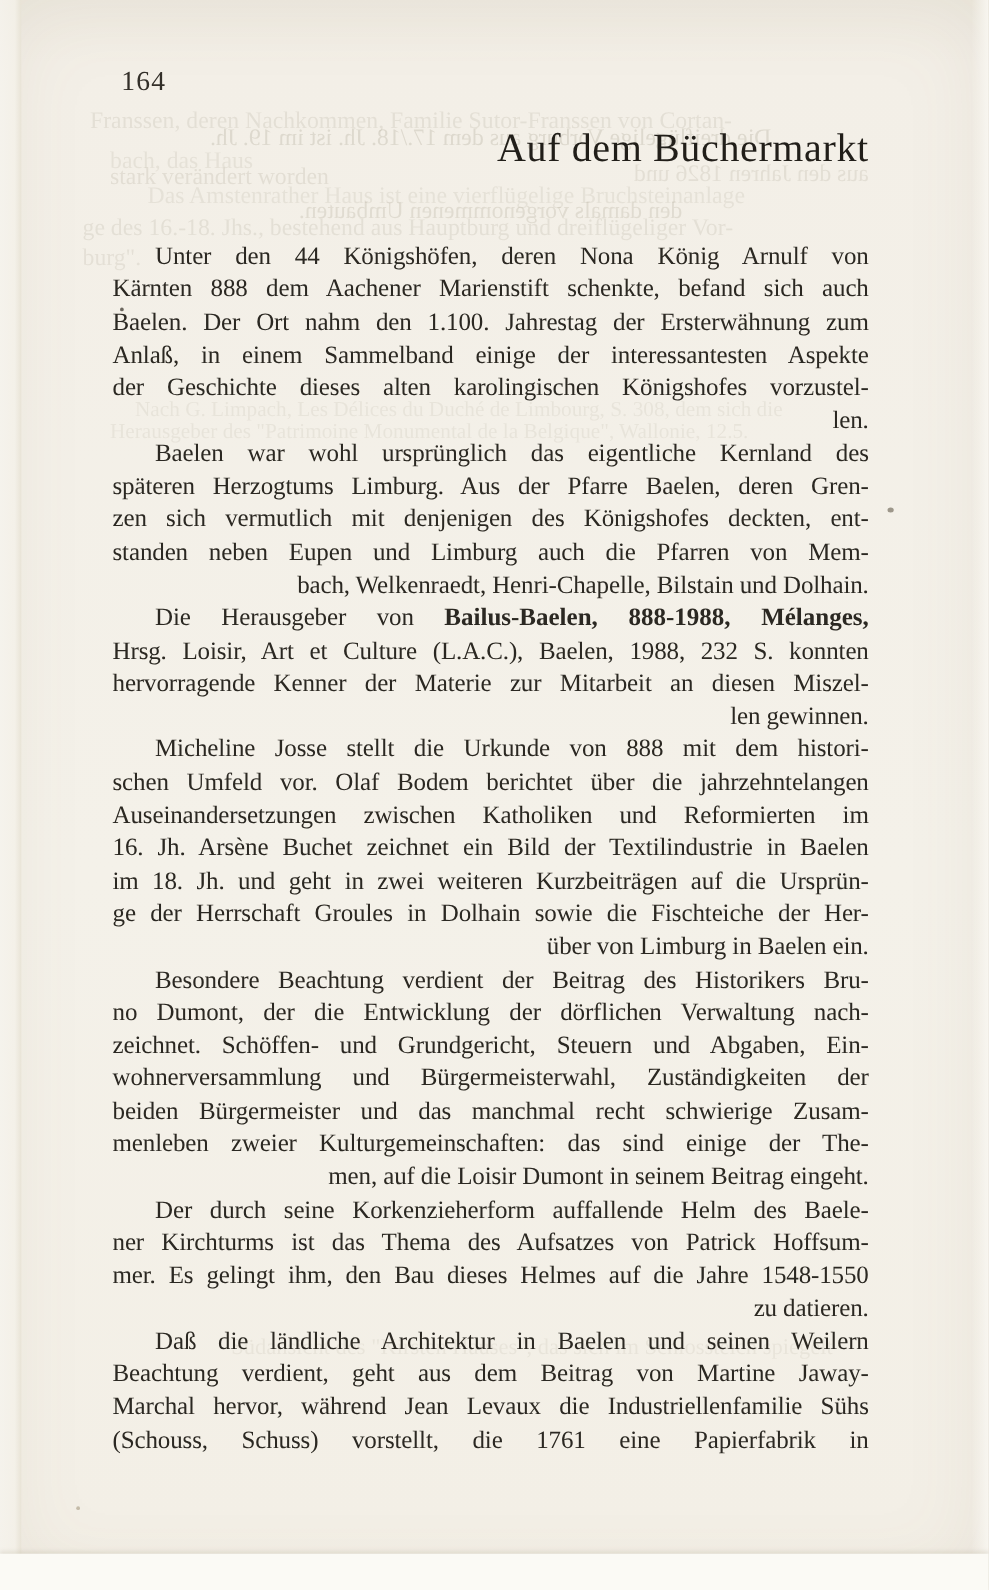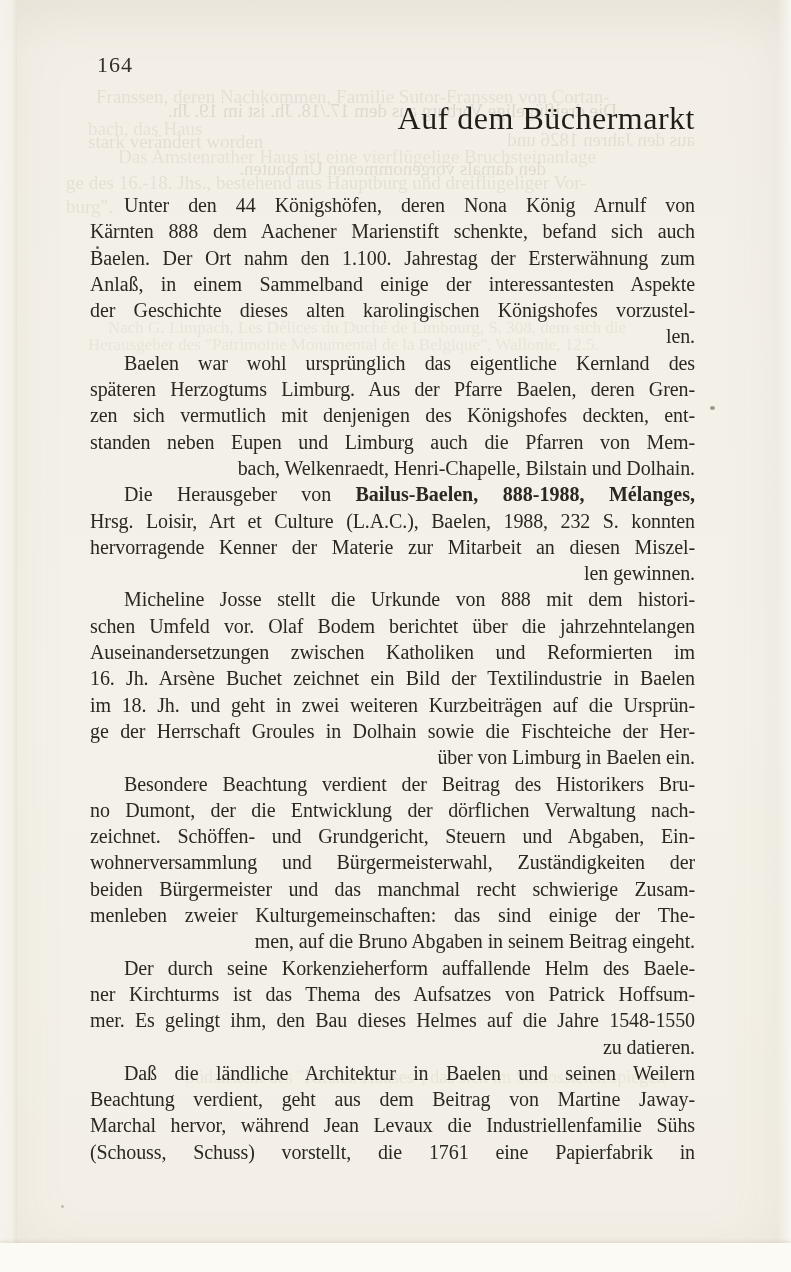--- a/index.html
+++ b/index.html
@@ -68,21 +68,21 @@
   .ghost {
     position: absolute;
     font-size: 19px; line-height: 22px;
     color: #8f8772;
     white-space: nowrap;
     filter: blur(0.4px);
     pointer-events: none;
   }
   .ghost.small { font-size: 17px; }
   .ghost.mir { transform: scaleX(-1); color: #857d66; }
-  .g1  { left: 96px;  top: 86px;   opacity: .15; }
+  .g1  { left: 72px;  top: 86px;   opacity: .15; }
   .g2  { left: 90px;  top: 100px;  width: 605px; text-align: center; opacity: .19; }
   .g3  { left: 88px;  top: 118px;  opacity: .13; }
   .g4  { left: 88px;  top: 131px;  opacity: .16; }
   .g5  { left: 90px;  top: 129px;  width: 605px; text-align: left; opacity: .14; }
   .g6  { left: 118px; top: 146px;  opacity: .13; text-align: center; }
   .g7  { left: 90px;  top: 158px;  width: 605px; text-align: center; opacity: .17; }
   .g8  { left: 66px;  top: 172px;  opacity: .15; }
   .g9  { left: 66px;  top: 196px;  opacity: .14; }
   .g10 { left: 88px;  top: 317px;  opacity: .11; margin-left: 20px; }
   .g11 { left: 88px;  top: 334px;  opacity: .11; }
@@ -158,21 +158,21 @@
       <div class="plast">über von Limburg in Baelen ein.</div>
     </div>
 
     <div class="para">
       <div class="plines">Besondere Beachtung verdient der Beitrag des Historikers Bru-
 no Dumont, der die Entwicklung der dörflichen Verwaltung nach-
 zeichnet. Schöffen- und Grundgericht, Steuern und Abgaben, Ein-
 wohnerversammlung und Bürgermeisterwahl, Zuständigkeiten der
 beiden Bürgermeister und das manchmal recht schwierige Zusam-
 menleben zweier Kulturgemeinschaften: das sind einige der The-</div>
-      <div class="plast">men, auf die Bruno Abgaben in seinem Beitrag eingeht.</div>
+      <div class="plast">men, auf die Loisir Dumont in seinem Beitrag eingeht.</div>
     </div>
 
     <div class="para">
       <div class="plines">Der durch seine Korkenzieherform auffallende Helm des Baele-
 ner Kirchturms ist das Thema des Aufsatzes von Patrick Hoffsum-
 mer. Es gelingt ihm, den Bau dieses Helmes auf die Jahre 1548-1550</div>
       <div class="plast">zu datieren.</div>
     </div>
 
     <div class="para">

